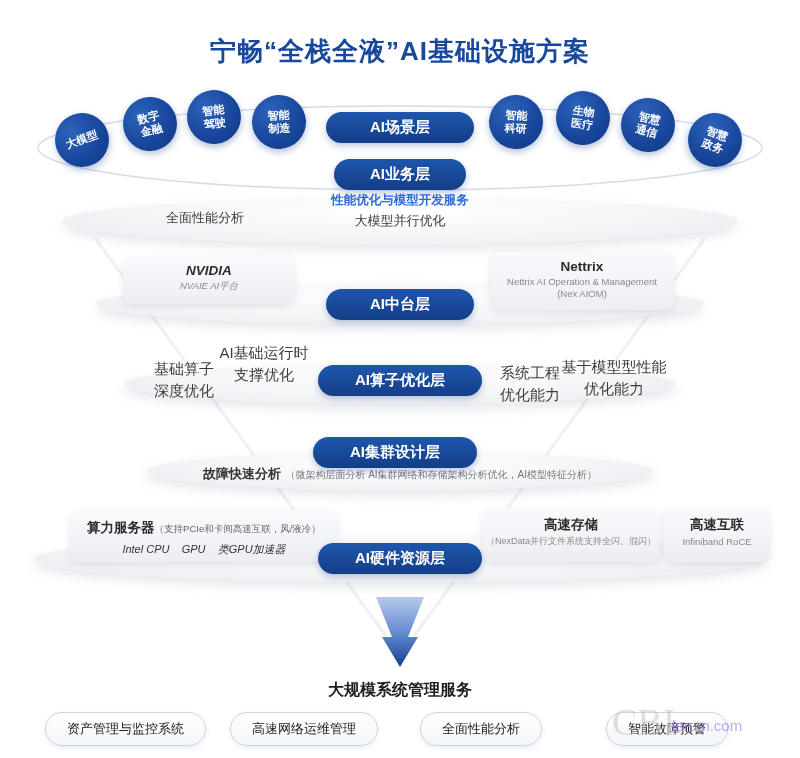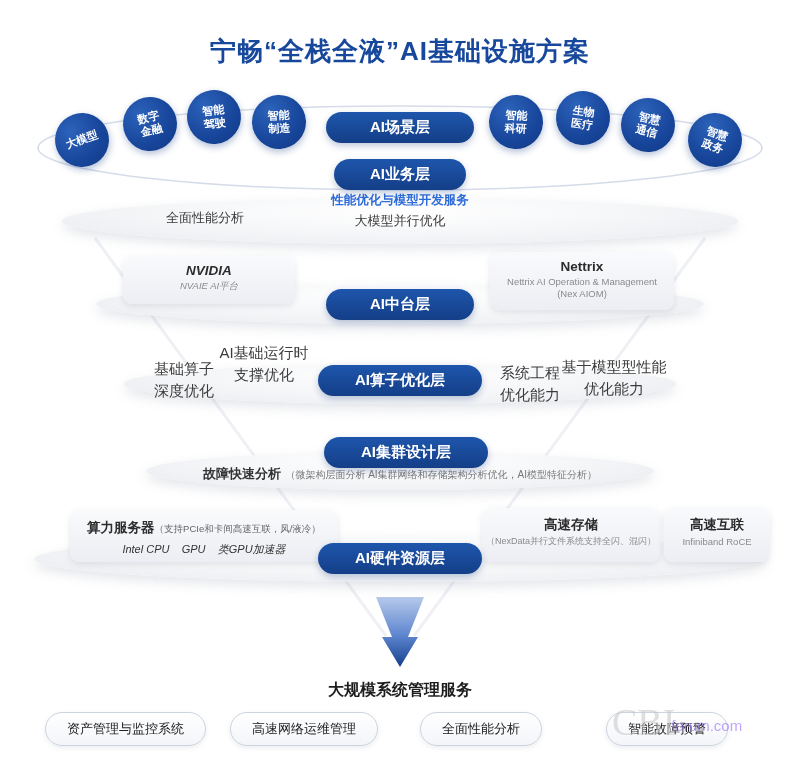--- a/index.html
+++ b/index.html
@@ -116,21 +116,21 @@
   <div class="pill" style="left:318px;top:365px;width:164px;">AI算子优化层</div>
   <div class="op-text" style="left:124px;top:358px;width:120px;">基础算子
 深度优化</div>
   <div class="op-text" style="left:202px;top:342px;width:124px;">AI基础运行时
 支撑优化</div>
   <div class="op-text" style="left:470px;top:362px;width:120px;">系统工程
 优化能力</div>
   <div class="op-text" style="left:550px;top:356px;width:128px;">基于模型型性能
 优化能力</div>
 
-  <div class="pill" style="left:324px;top:437px;width:164px;">AI集群设计层</div>
+  <div class="pill" style="left:313px;top:437px;width:164px;">AI集群设计层</div>
   <div class="band" style="left:146px;top:452px;width:508px;height:38px;"></div>
   <div class="cluster-line" style="top:464px;">
     <span class="cluster-main">故障快速分析</span>
     <span class="cluster-detail">（微架构层面分析  AI集群网络和存储架构分析优化，AI模型特征分析）</span>
   </div>
 
   <div class="graybox" style="left:70px;top:510px;width:268px;height:52px;padding-top:8px;">
     <div>
       <span class="gb-title">算力服务器</span><span class="hw-note">（支持PCIe和卡间高速互联，风/液冷）</span>
     </div>

